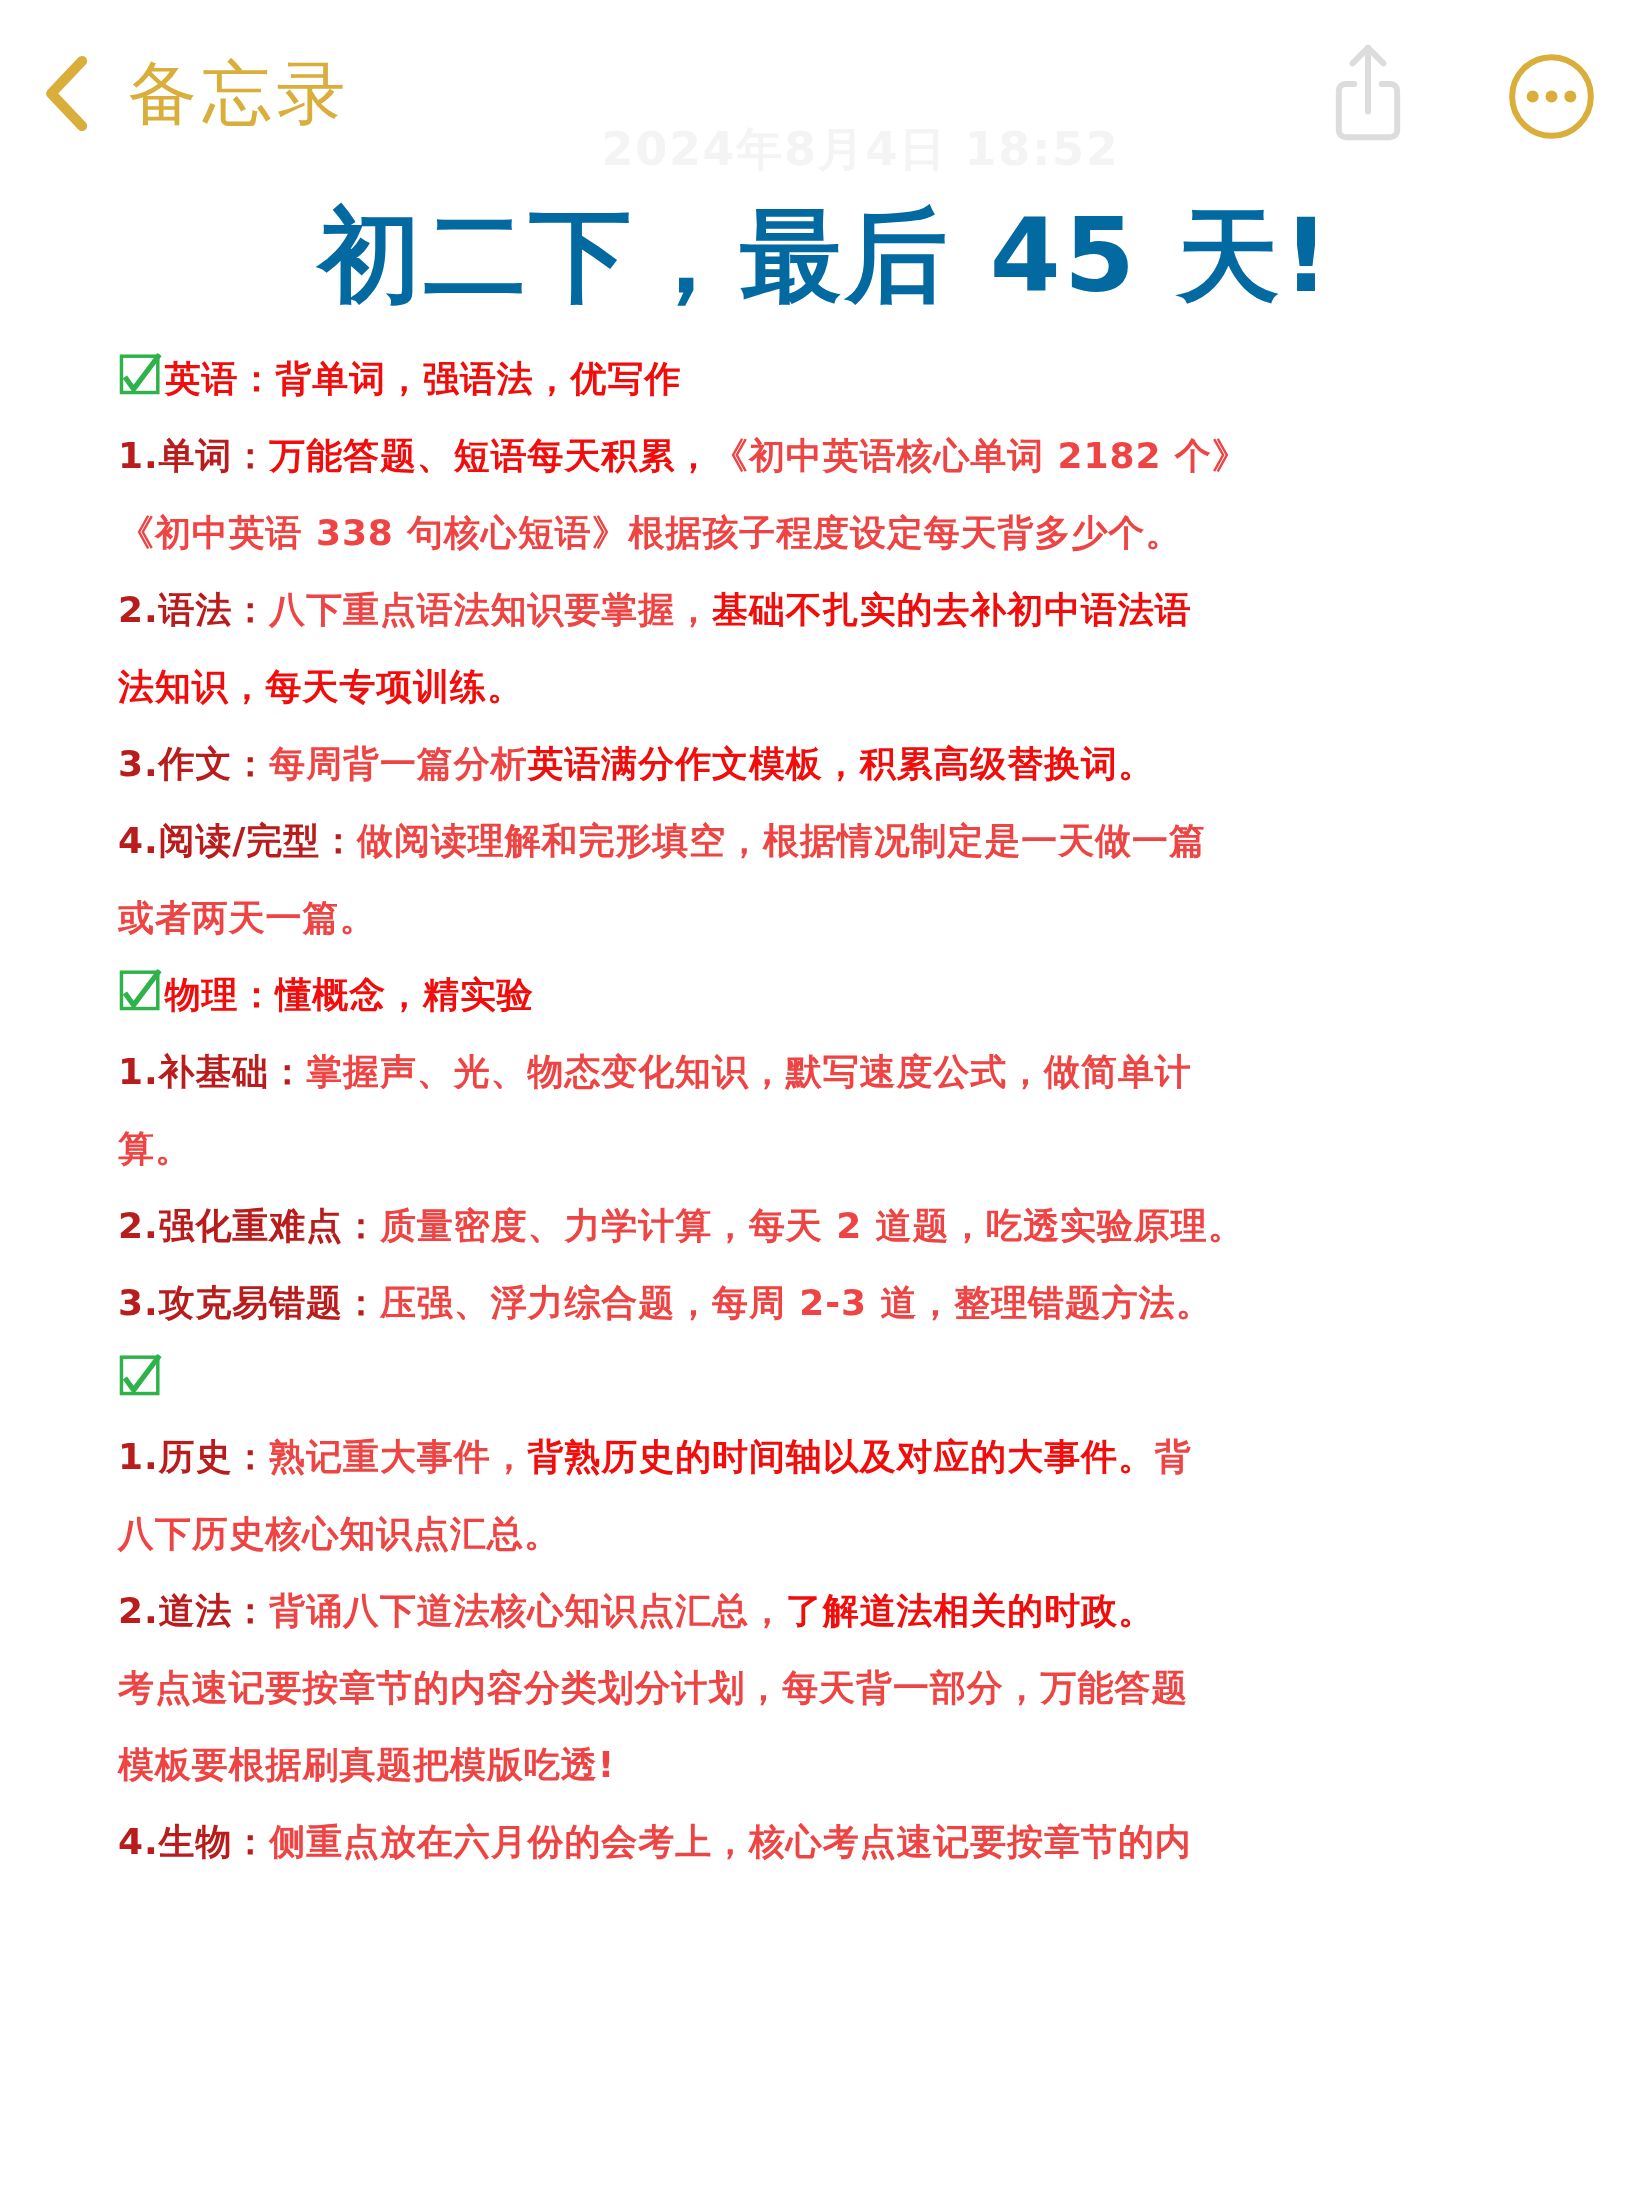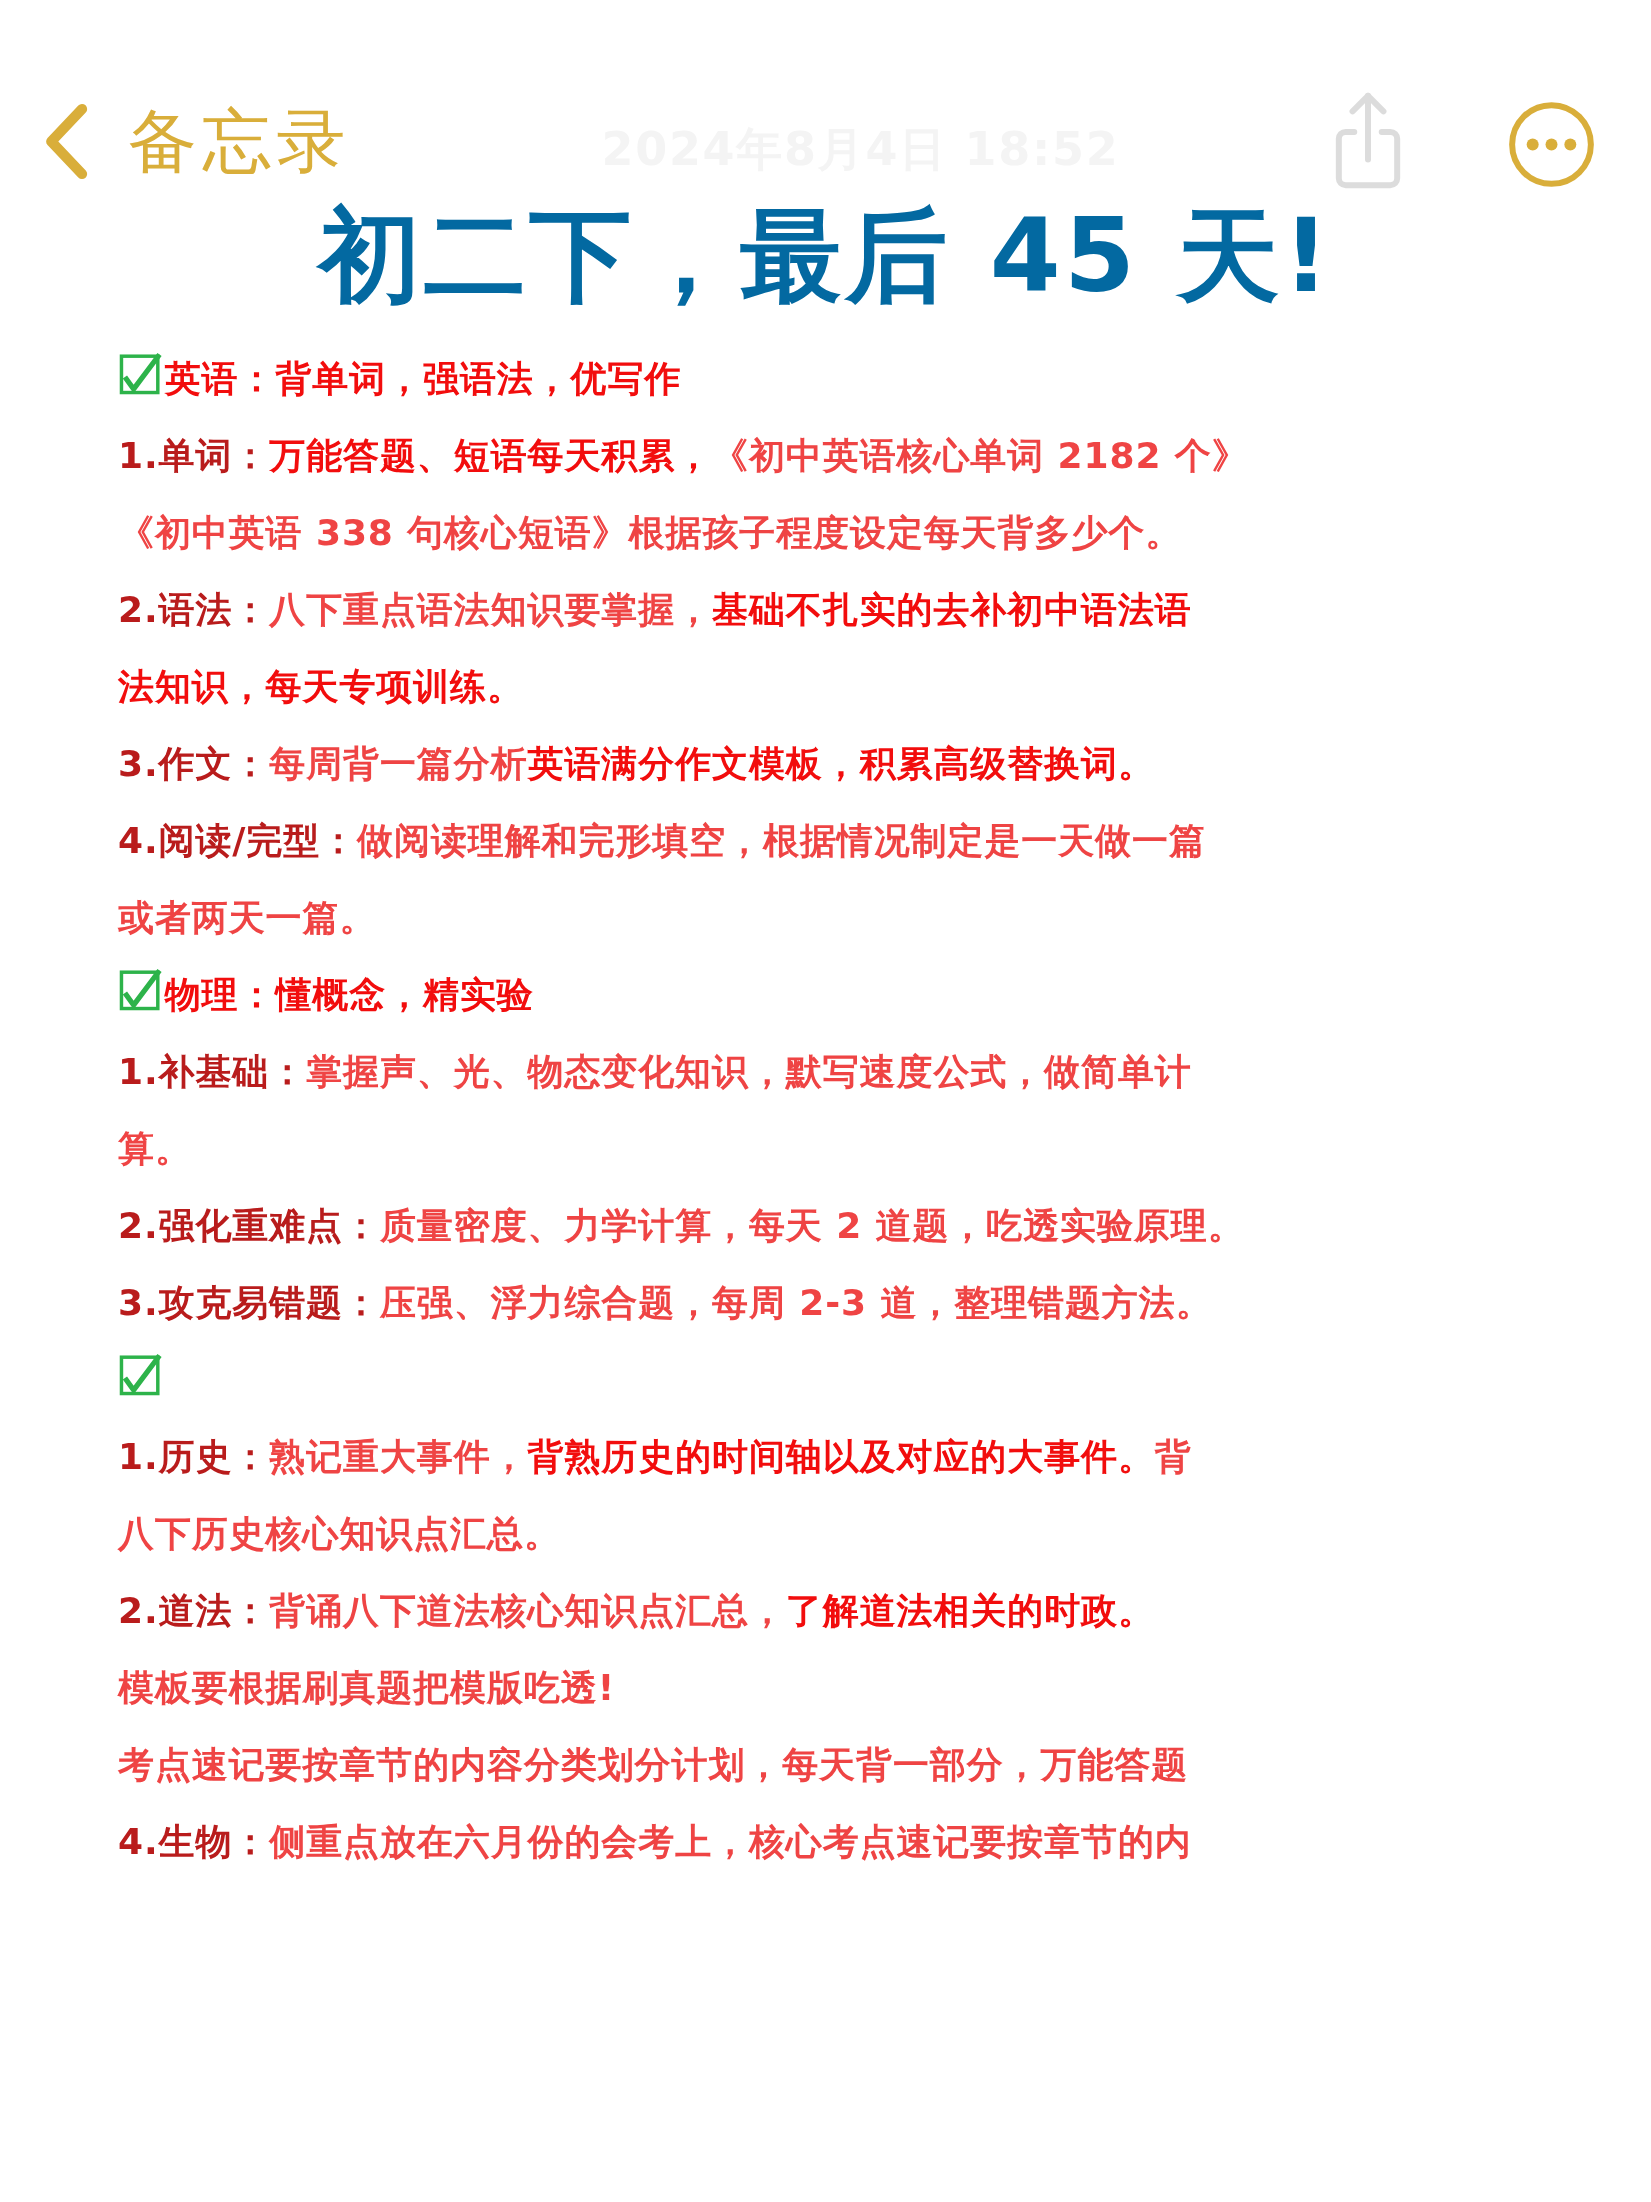--- a/index.html
+++ b/index.html
@@ -1,18 +1,18 @@
 <!DOCTYPE html>
 <html style="font-size:13.8px"><head>
 <meta charset="utf-8">
 <style>
   html, body { margin: 0; padding: 0; background: #ffffff; }
   body { width: 1651px; height: 2203px; position: relative; overflow: hidden;
          font-family: "DejaVu Sans", "Liberation Sans", sans-serif; }
-  .nav { position: absolute; left: 0; top: 0; width: 1651px; height: 163px; margin-top: 48px; }
+  .nav { position: absolute; left: 0; top: 0; width: 1651px; height: 163px; }
   .back-btn { position: absolute; left: 41px; top: 50px; height: 86px; display: flex; align-items: center; cursor: pointer; }
   .back-btn svg { width: 53px; height: 83px; }
   .back-label { font-size: 69px; color: #D9AE3A; margin-left: 34px; letter-spacing: 5.2px; line-height: 86px; }
   .share-btn { position: absolute; left: 1325px; top: 41px; width: 86px; height: 103px; cursor: pointer; }
   .more-btn { position: absolute; left: 1507px; top: 52px; width: 89px; height: 89px; cursor: pointer; }
   .date-stamp { position: absolute; left: 551px; top: 119px; width: 619px; text-align: center;
                 font-size: 46px; color: #f4f4f4; font-weight: bold; letter-spacing: 1.7px; }
   .title { position: absolute; left: 0; top: 191px; width: 1651px; text-align: center;
            font-size: 102px; font-weight: bold; color: #0369a1; line-height: 129px; letter-spacing: 3.4px; }
   .content { position: absolute; left: 118px; top: 340px; width: 1445px; }
@@ -75,17 +75,17 @@
     <div class="line"><span class="black">算。</span></div>
     <div class="line"><span class="blue">2.强化重难点：</span><span class="black">质量密度、力学计算，每天 2 道题，吃透实验原理。</span></div>
     <div class="line"><span class="blue">3.攻克易错题：</span><span class="black">压强、浮力综合题，每周 2-3 道，整理错题方法。</span></div>
     <div class="line"><svg class="check" viewBox="0 0 52 52">
         <rect x="4" y="6" width="42" height="42" fill="none" stroke="#2DB34A" stroke-width="4"></rect>
         <polyline points="8,30 18,44 48,4" fill="none" stroke="#2DB34A" stroke-width="6" stroke-linejoin="round"></polyline>
       </svg></div>
     <div class="line"><span class="blue">1.历史：</span><span class="black">熟记重大事件，</span><span class="red">背熟历史的时间轴以及对应的大事件。</span><span class="black">背</span></div>
     <div class="line"><span class="black">八下历史核心知识点汇总。</span></div>
     <div class="line"><span class="blue">2.道法：</span><span class="black">背诵八下道法核心知识点汇总，</span><span class="red">了解道法相关的时政。</span></div>
+    <div class="line"><span class="black">考点速记要按章节的内容分类划分计划，每天背一部分，万能答题</span></div>
     <div class="line"><span class="black">模板要根据刷真题把模版吃透!</span></div>
-    <div class="line"><span class="black">考点速记要按章节的内容分类划分计划，每天背一部分，万能答题</span></div>
     <div class="line"><span class="blue">4.生物：</span><span class="black">侧重点放在六月份的会考上，核心考点速记要按章节的内</span></div>
   </div>
 
 
 </body></html>

